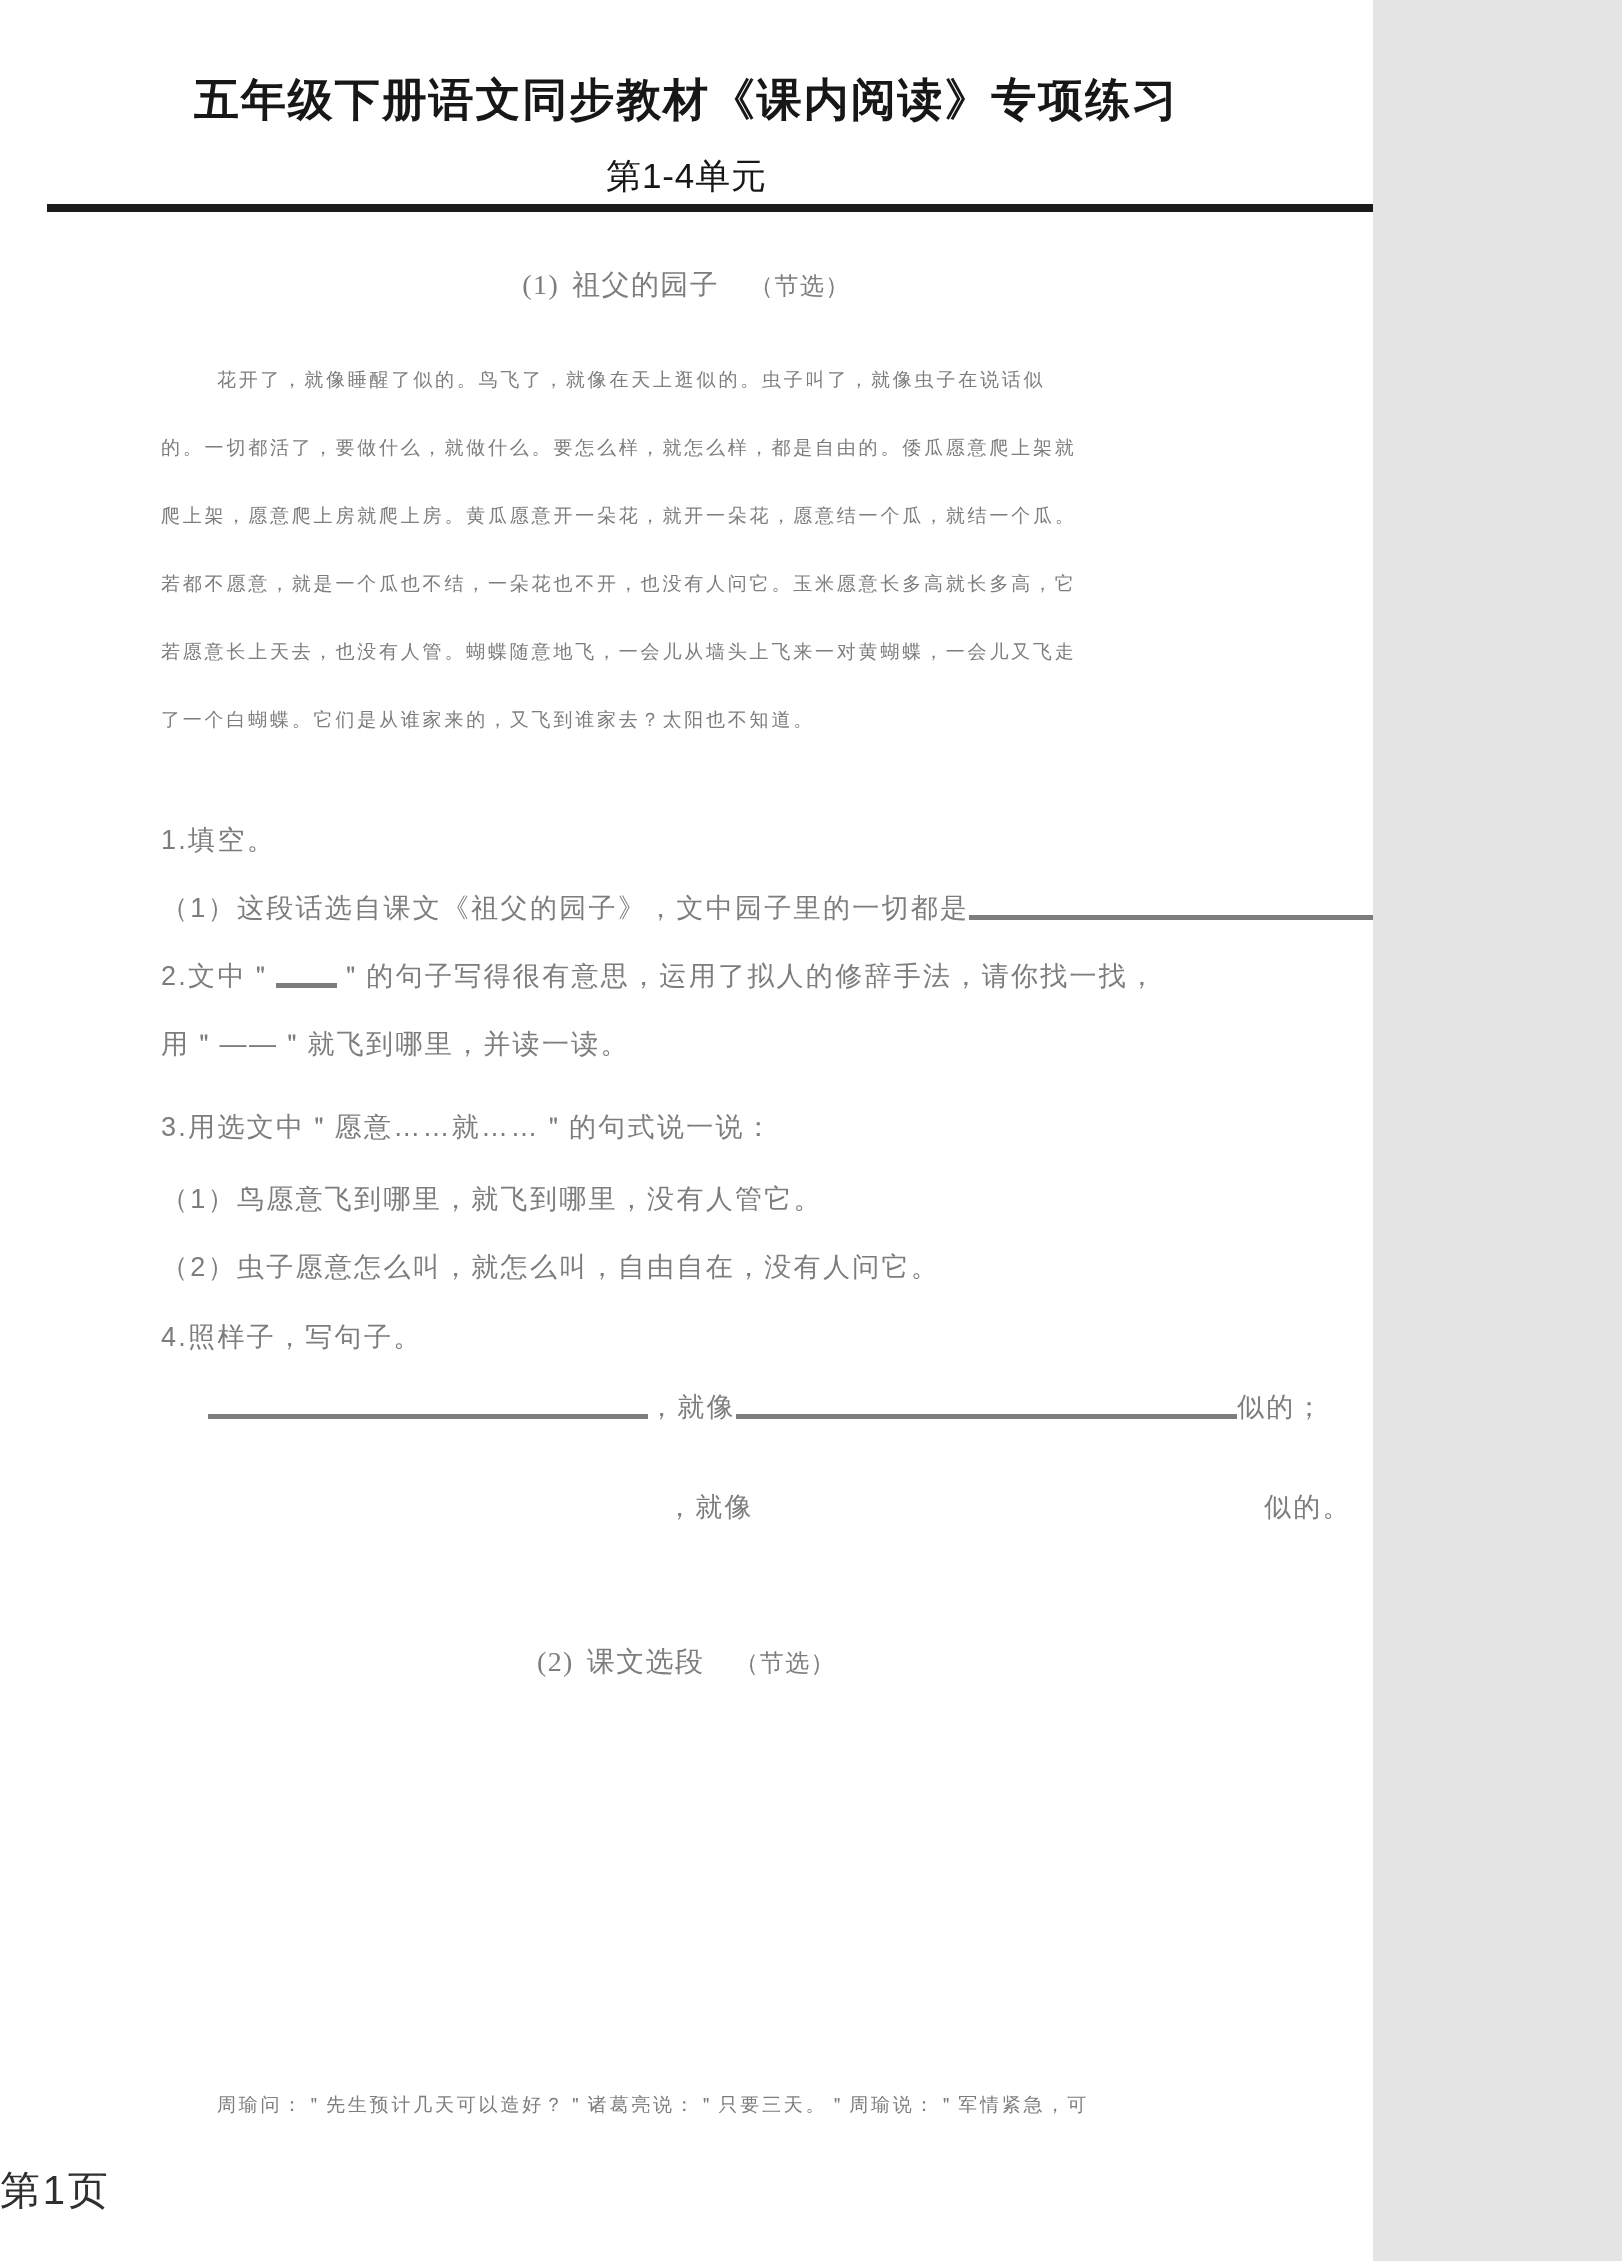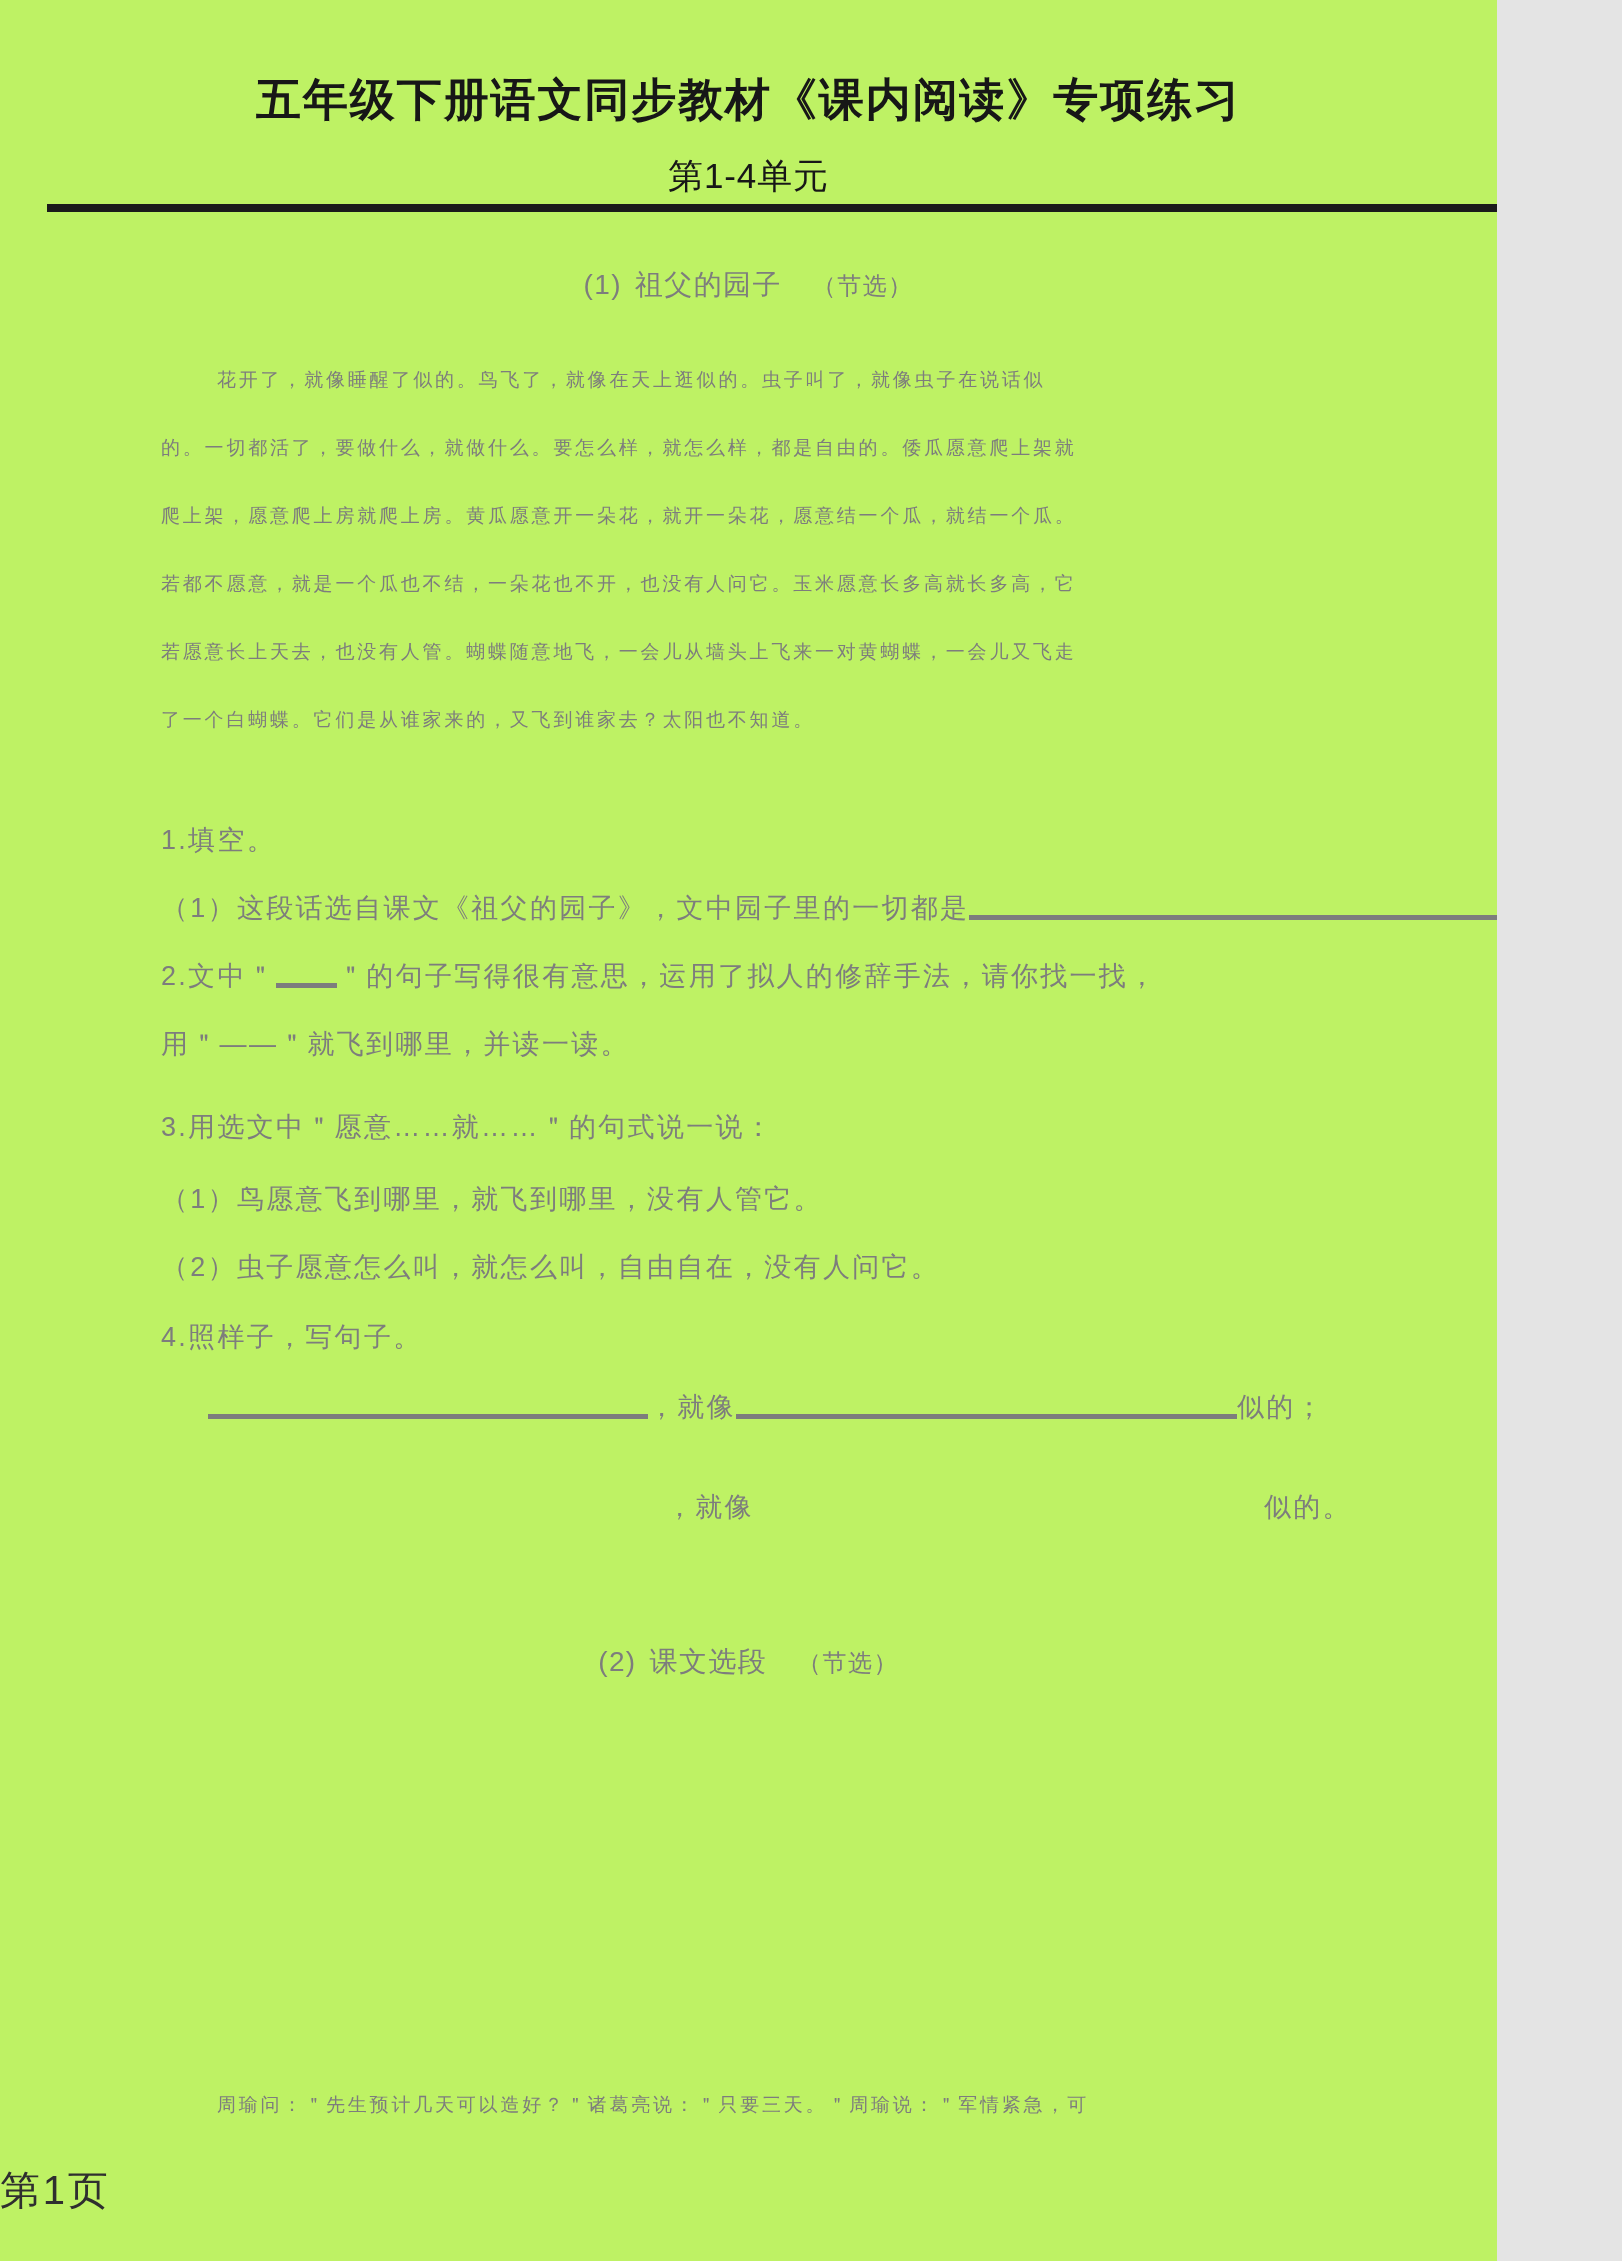--- a/index.html
+++ b/index.html
@@ -3,22 +3,22 @@
 <meta charset="utf-8">
 <style>
   html,body{margin:0;padding:0;}
   body{
     background:#e4e4e4;
     font-family:"Liberation Sans","DejaVu Sans",sans-serif;
     -webkit-font-smoothing:none;
   }
   .page{
     position:relative;
-    width:1497px;height:2261px;
-    background:#bef264;
+    width:1373px;height:2261px;
+    background:#ffffff;
     overflow:hidden;
     color:#7d7d7d;
   }
   
   .doc-title{
     position:absolute;top:70px;left:0;width:100%;
     text-align:center;
     font-size:45px;font-weight:bold;color:#171717;
     letter-spacing:1.9px;
   }
@@ -31,20 +31,21 @@
   .title-rule{
     position:absolute;top:204px;left:47px;
     width:1529px;height:8px;background:#1b1b1b;
   }
   
   .sec-heading{
     position:absolute;left:0;width:100%;
     text-align:center;
     font-size:28px;color:#7d7d7d;
     letter-spacing:1.4px;
+    font-family:Liberation Serif, serif;
   }
   #sec1-heading{top:266px;}
   #sec2-heading{top:1643px;}
   .sec-heading .h-num{margin-right:13px;}
   .sec-heading .h-suffix{margin-left:30px;font-size:24px;}
   
   .passage{
     position:absolute;left:161px;width:1336px;
     font-size:19px;line-height:68px;
     color:#7d7d7d;letter-spacing:2.8px;

